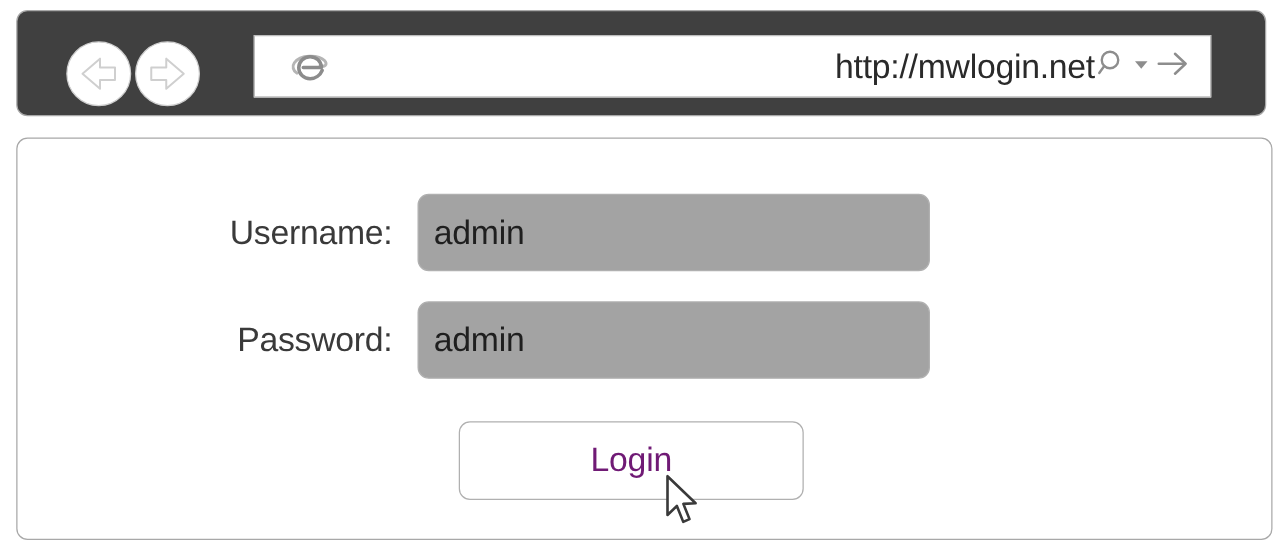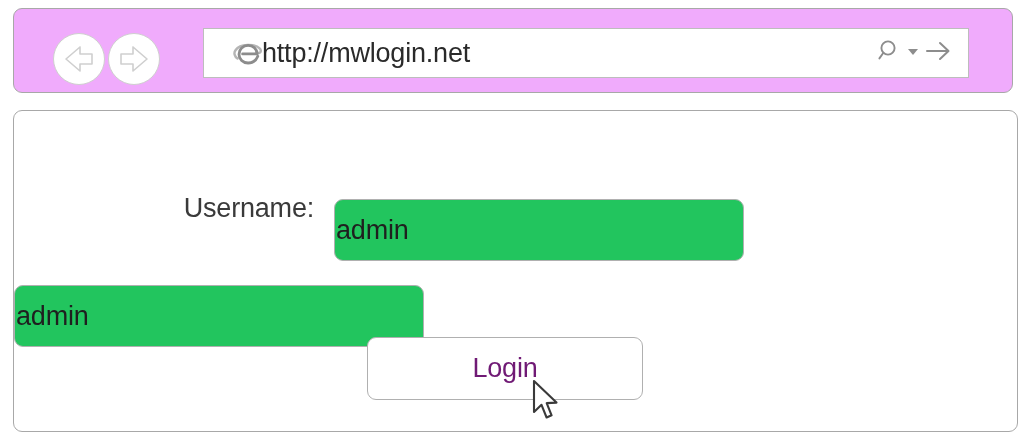--- a/index.html
+++ b/index.html
@@ -23,21 +23,22 @@
   
   .browser-bar {
     position: absolute;
     left: 13px;
     top: 8px;
     width: 1000px;
     height: 85px;
     box-sizing: border-box;
     border: 1.4px solid #a8a8a8;
     border-radius: 9px;
-    background: #f0abfc;
+    background: #404040;
+    text-align: right;
   }
 
   .nav-btn {
     position: absolute;
     top: 24px;
     width: 52px;
     height: 52px;
     border-radius: 50%;
     border: 1.5px solid #cfcfcf;
     box-sizing: border-box;
@@ -117,29 +118,28 @@
     font-size: 27px;
     color: #3a3a3a;
     letter-spacing: -0.2px;
   }
   .text-input {
     width: 410px;
     height: 62px;
     box-sizing: border-box;
     border: 1.5px solid #b0b0b0;
     border-radius: 9px;
-    background: #22c55e;
-    display: flex;
-    align-items: center;
-    padding-left: 1px;
+    background: #a3a3a3;
+    display: flex;
+    align-items: center;
+    padding-left: 12px;
     font-size: 27px;
     color: #1f1f1f;
     letter-spacing: -0.2px;
     cursor: text;
-    margin-top: 44px;
   }
 
   .login-button {
     position: absolute;
     left: 353px;
     top: 226px;
     width: 276px;
     height: 63px;
     box-sizing: border-box;
     border: 1.5px solid #b0b0b0;
@@ -226,20 +226,21 @@
   </div>
 
   <div class="content-panel">
 
     <div class="form-row row-username">
       <span class="field-label">Username:</span>
       <span class="text-input" placeholder="Username">admin</span>
     </div>
 
     <div class="form-row row-password">
+      <span class="field-label">Password:</span>
       <span class="text-input" placeholder="Password">admin</span>
     </div>
 
     <div class="login-button">Login</div>
 
   </div>
 
   <span class="mouse-cursor">
     <svg width="34" height="46" viewBox="0 0 34 46" aria-hidden="true">
       <path d="M4 3 L4 34 L11.5 26.8 L16.6 39.5 L21.6 37.3 L16.7 25.1 L26.5 24.6 Z" fill="#ffffff" stroke="#3a3a3a" stroke-width="2.1" stroke-linejoin="round"></path>

